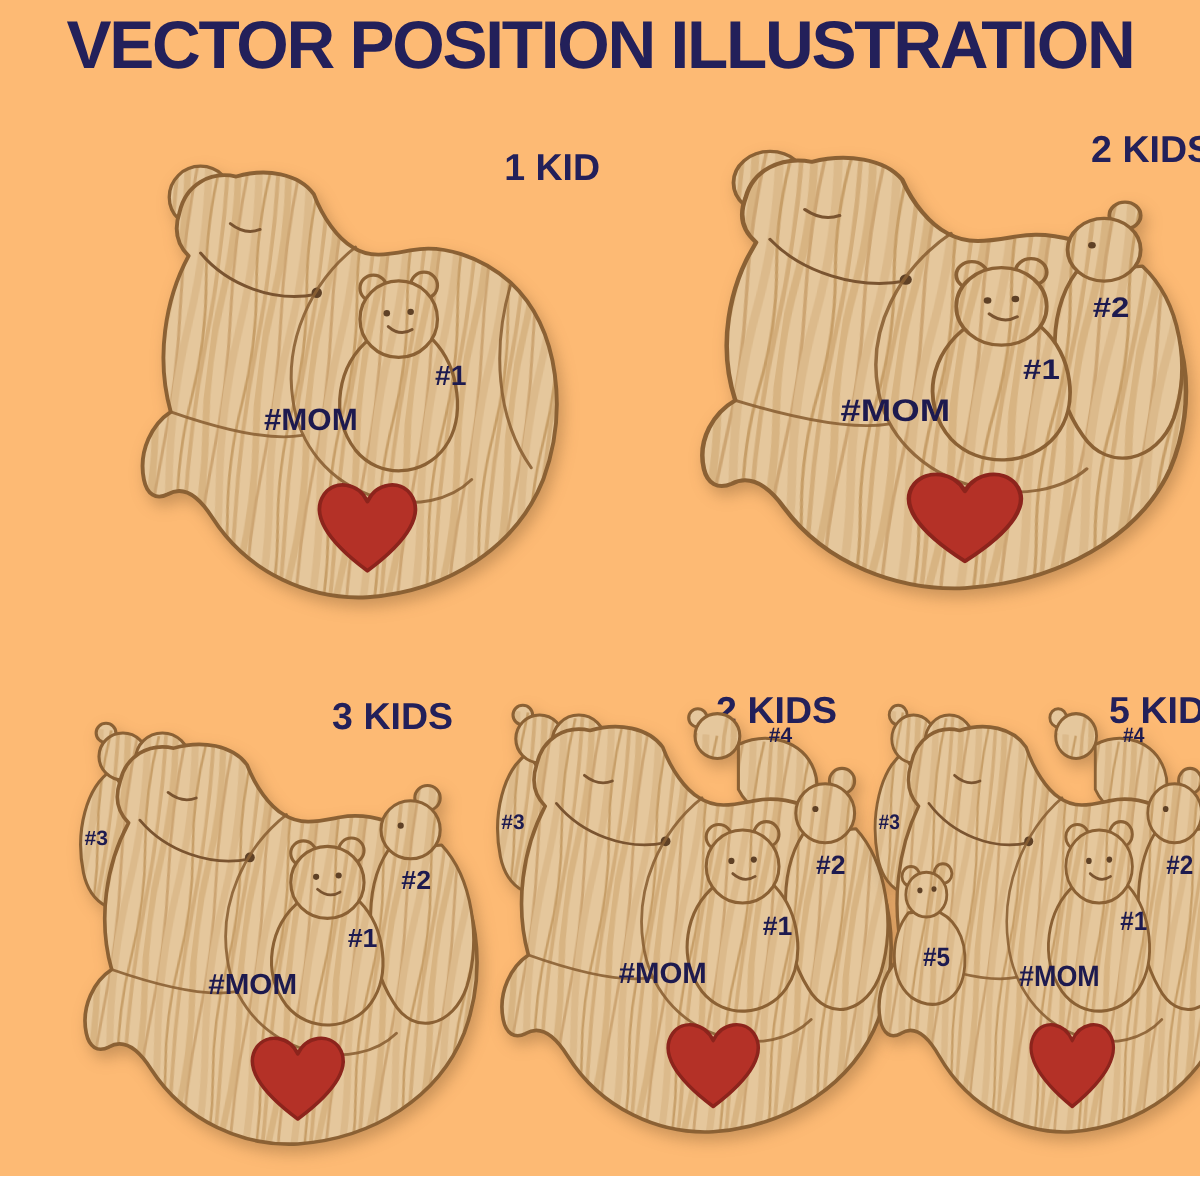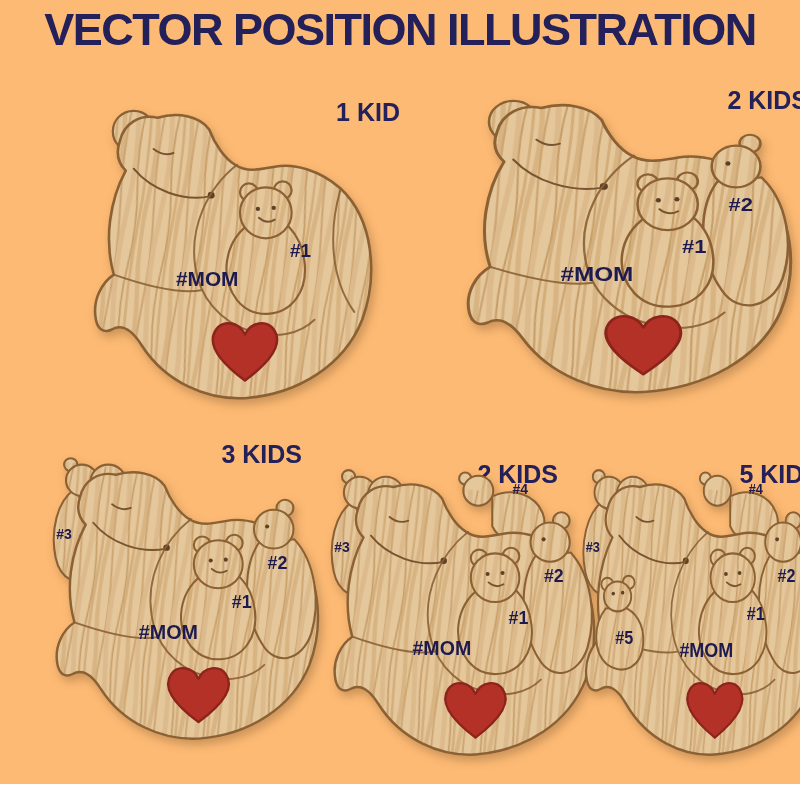--- a/index.html
+++ b/index.html
@@ -7,21 +7,21 @@
          font-family:"Liberation Sans",sans-serif;}
   .page-title{position:absolute;top:4px;left:0;width:100%;margin:0;text-align:center;
               font-weight:900;font-size:45px;letter-spacing:-1.5px;color:#23205a;}
   .puzzle{position:absolute;}
   .puzzle svg{width:100%;height:100%;overflow:visible;filter:drop-shadow(3px 5px 5px rgba(90,60,30,.30));}
   .variant-label{position:absolute;font-size:25px;font-weight:900;color:#23205a;white-space:nowrap;}
   .p1{left:48px;top:86px;width:298px;height:304px}
   .p1 .variant-label{top:-4px;right:-14px}
   .p2{left:420px;top:76px;width:348px;height:308px}
   .p2 .variant-label{top:-6px;right:0}
-  .p3{left:10px;top:444px;width:282px;height:286px}
+  .p3{left:10px;top:468px;width:282px;height:286px}
   .p3 .variant-label{top:-20px;right:30px}
   .p4{left:288px;top:456px;width:280px;height:290px}
   .p4 .variant-label{top:-12px;right:50px}
   .p5{left:540px;top:456px;width:256px;height:290px}
   .p5 .variant-label{top:-12px;right:16px}
   
   .wood{fill:url(#grain);stroke:#8b6134;stroke-width:2.2;stroke-linejoin:round;}
   .outer{stroke-width:2.6;}
   .cut{fill:none;stroke:#8b6134;stroke-width:2;opacity:.9;stroke-linecap:round;}
   .face{fill:none;stroke:#7a5430;stroke-width:2;stroke-linecap:round;}

